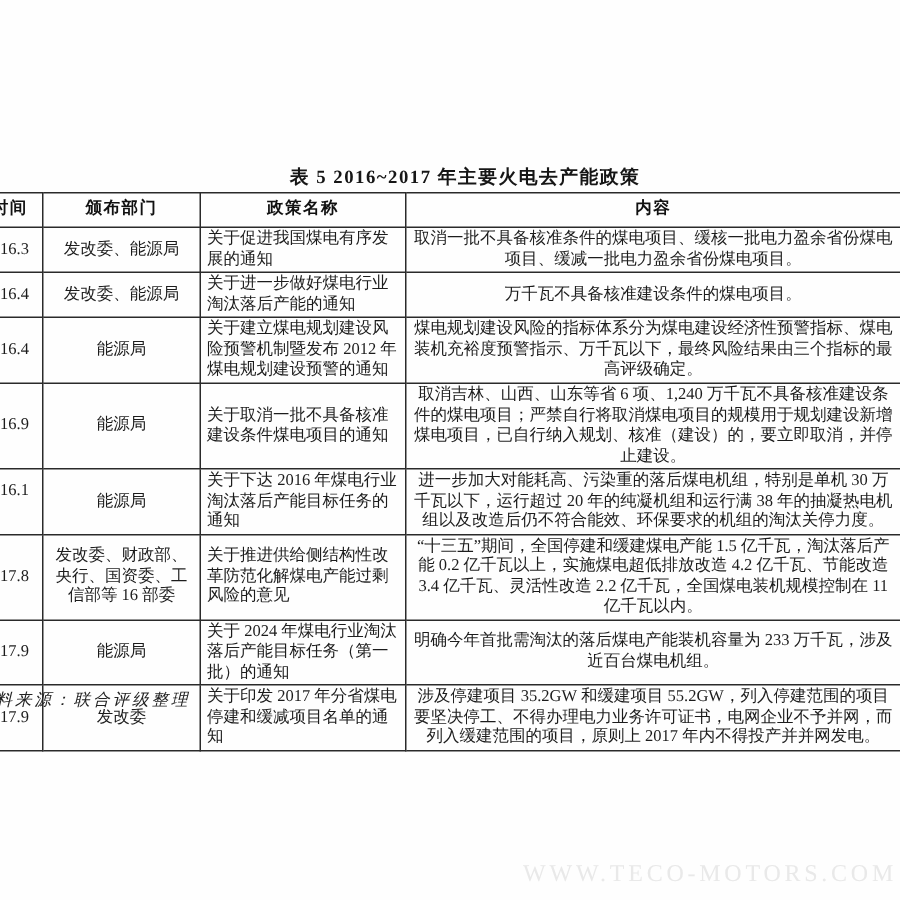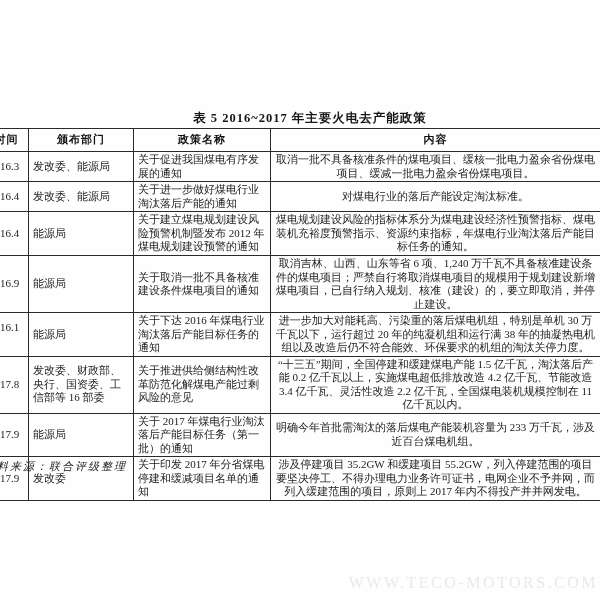--- a/index.html
+++ b/index.html
@@ -44,21 +44,21 @@
     overflow: hidden;
   }
   table.policy-table th {
     font-size: 11px;
     font-weight: 700;
     text-align: center;
     letter-spacing: 1px;
     color: #111;
   }
   .c-time { text-align: left; }
-  .c-dept { text-align: left; }
+  .c-dept { text-align: center; }
   .c-name { text-align: left; }
   .c-content { text-align: center; }
   tr.h23 { height: 23px; }
   tr.h30 { height: 30px; }
   tr.h44 { height: 44px; }
   tr.h42 { height: 42px; }
   tr.h38 { height: 38px; }
   tr.h40 { height: 40px; }
   .source-note {
     position: absolute;
@@ -105,28 +105,28 @@
         <td class="c-time">2016.3</td>
         <td class="c-dept">发改委、能源局</td>
         <td class="c-name">关于促进我国煤电有序发展的通知</td>
         <td class="c-content">取消一批不具备核准条件的煤电项目、缓核一批电力盈余省份煤电项目、缓减一批电力盈余省份煤电项目。</td>
       </tr>
 
       <tr class="h30">
         <td class="c-time">2016.4</td>
         <td class="c-dept">发改委、能源局</td>
         <td class="c-name">关于进一步做好煤电行业淘汰落后产能的通知</td>
-        <td class="c-content">对煤电行业的落后产能设定淘汰标准。</td>
+        <td class="c-content">万千瓦不具备核准建设条件的煤电项目。</td>
       </tr>
 
       <tr class="h44">
         <td class="c-time">2016.4</td>
         <td class="c-dept">能源局</td>
         <td class="c-name">关于建立煤电规划建设风险预警机制暨发布 2012 年煤电规划建设预警的通知</td>
-        <td class="c-content">煤电规划建设风险的指标体系分为煤电建设经济性预警指标、煤电装机充裕度预警指示、资源约束指标，年煤电行业淘汰落后产能目标任务的通知。</td>
+        <td class="c-content">煤电规划建设风险的指标体系分为煤电建设经济性预警指标、煤电装机充裕度预警指示、万千瓦以下，最终风险结果由三个指标的最高评级确定。</td>
       </tr>
 
       <tr class="h42">
         <td class="c-time">2016.9</td>
         <td class="c-dept">能源局</td>
         <td class="c-name">关于取消一批不具备核准建设条件煤电项目的通知</td>
         <td class="c-content">取消吉林、山西、山东等省 6 项、1,240 万千瓦不具备核准建设条件的煤电项目；严禁自行将取消煤电项目的规模用于规划建设新增煤电项目，已自行纳入规划、核准（建设）的，要立即取消，并停止建设。</td>
       </tr>
 
       <tr class="h42">
@@ -139,21 +139,21 @@
       <tr class="h42">
         <td class="c-time">2017.8</td>
         <td class="c-dept">发改委、财政部、央行、国资委、工信部等 16 部委</td>
         <td class="c-name">关于推进供给侧结构性改革防范化解煤电产能过剩风险的意见</td>
         <td class="c-content">“十三五”期间，全国停建和缓建煤电产能 1.5 亿千瓦，淘汰落后产能 0.2 亿千瓦以上，实施煤电超低排放改造 4.2 亿千瓦、节能改造 3.4 亿千瓦、灵活性改造 2.2 亿千瓦，全国煤电装机规模控制在 11 亿千瓦以内。</td>
       </tr>
 
       <tr class="h38">
         <td class="c-time">2017.9</td>
         <td class="c-dept">能源局</td>
-        <td class="c-name">关于 2017 年煤电行业淘汰落后产能目标任务（第一批）的通知</td>
+        <td class="c-name">关于 2024 年煤电行业淘汰落后产能目标任务（第一批）的通知</td>
         <td class="c-content">明确今年首批需淘汰的落后煤电产能装机容量为 233 万千瓦，涉及近百台煤电机组。</td>
       </tr>
 
       <tr class="h40">
         <td class="c-time">2017.9</td>
         <td class="c-dept">发改委</td>
         <td class="c-name">关于印发 2017 年分省煤电停建和缓减项目名单的通知</td>
         <td class="c-content">涉及停建项目 35.2GW 和缓建项目 55.2GW，列入停建范围的项目要坚决停工、不得办理电力业务许可证书，电网企业不予并网，而列入缓建范围的项目，原则上 2017 年内不得投产并并网发电。</td>
       </tr>
     </tbody>

